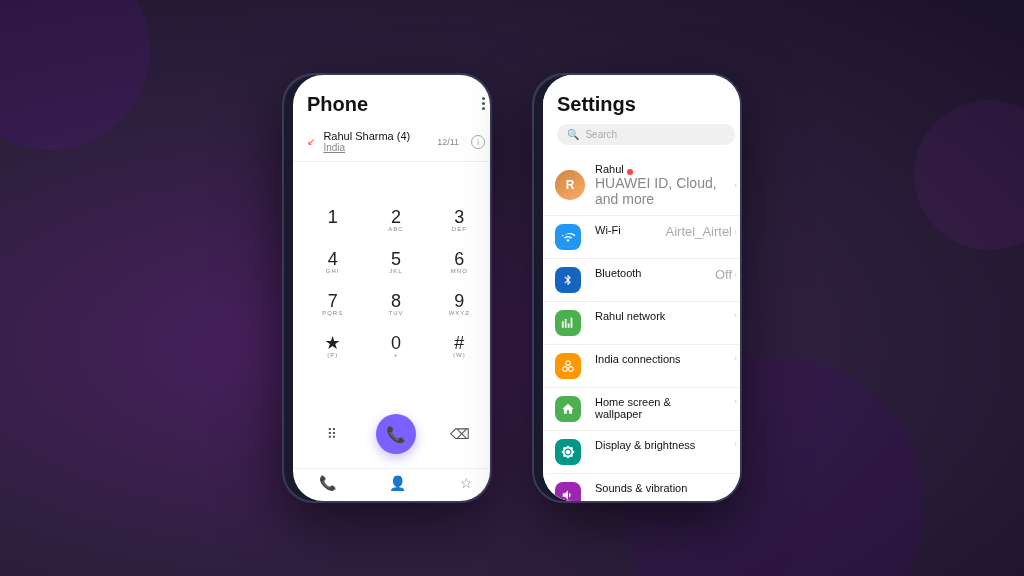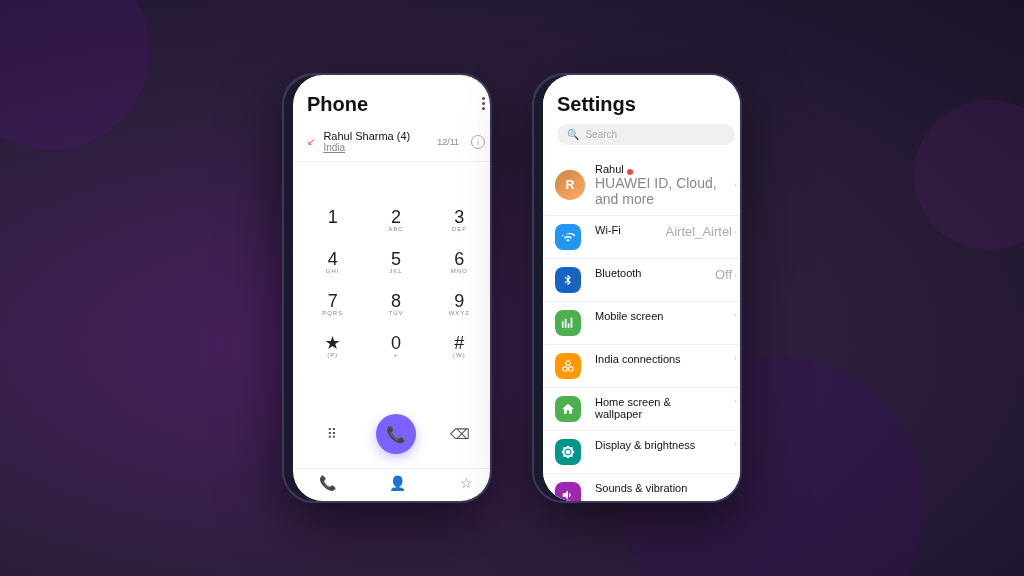--- a/index.html
+++ b/index.html
@@ -512,21 +512,21 @@
             </div>
           </div>
 
           <div class="settings-item">
             <div class="settings-item-icon icon-green">
               <svg width="14" height="14" viewBox="0 0 24 24" fill="white">
                 <path d="M1.5 9h3v11h-3zm5-4h3v15h-3zm5 8h3v7h-3zm5-10h3v17h-3z"></path>
               </svg>
             </div>
             <div class="settings-item-content">
-              <div class="settings-item-title">Mobile screen</div>
+              <div class="settings-item-title">Rahul network</div>
             </div>
             <div class="settings-item-right">
               <span class="chevron">›</span>
             </div>
           </div>
 
           <div class="settings-item">
             <div class="settings-item-icon icon-orange">
               <svg width="14" height="14" viewBox="0 0 24 24" fill="white">
                 <path d="M17 12c-2.76 0-5 2.24-5 5s2.24 5 5 5 5-2.24 5-5-2.24-5-5-5zm0 8c-1.65 0-3-1.35-3-3s1.35-3 3-3 3 1.35 3 3-1.35 3-3 3zM7 12c-2.76 0-5 2.24-5 5s2.24 5 5 5 5-2.24 5-5-2.24-5-5-5zm0 8c-1.65 0-3-1.35-3-3s1.35-3 3-3 3 1.35 3 3-1.35 3-3 3zM12 2C9.24 2 7 4.24 7 7s2.24 5 5 5 5-2.24 5-5-2.24-5-5-5zm0 8c-1.65 0-3-1.35-3-3s1.35-3 3-3 3 1.35 3 3-1.35 3-3 3z"></path>

